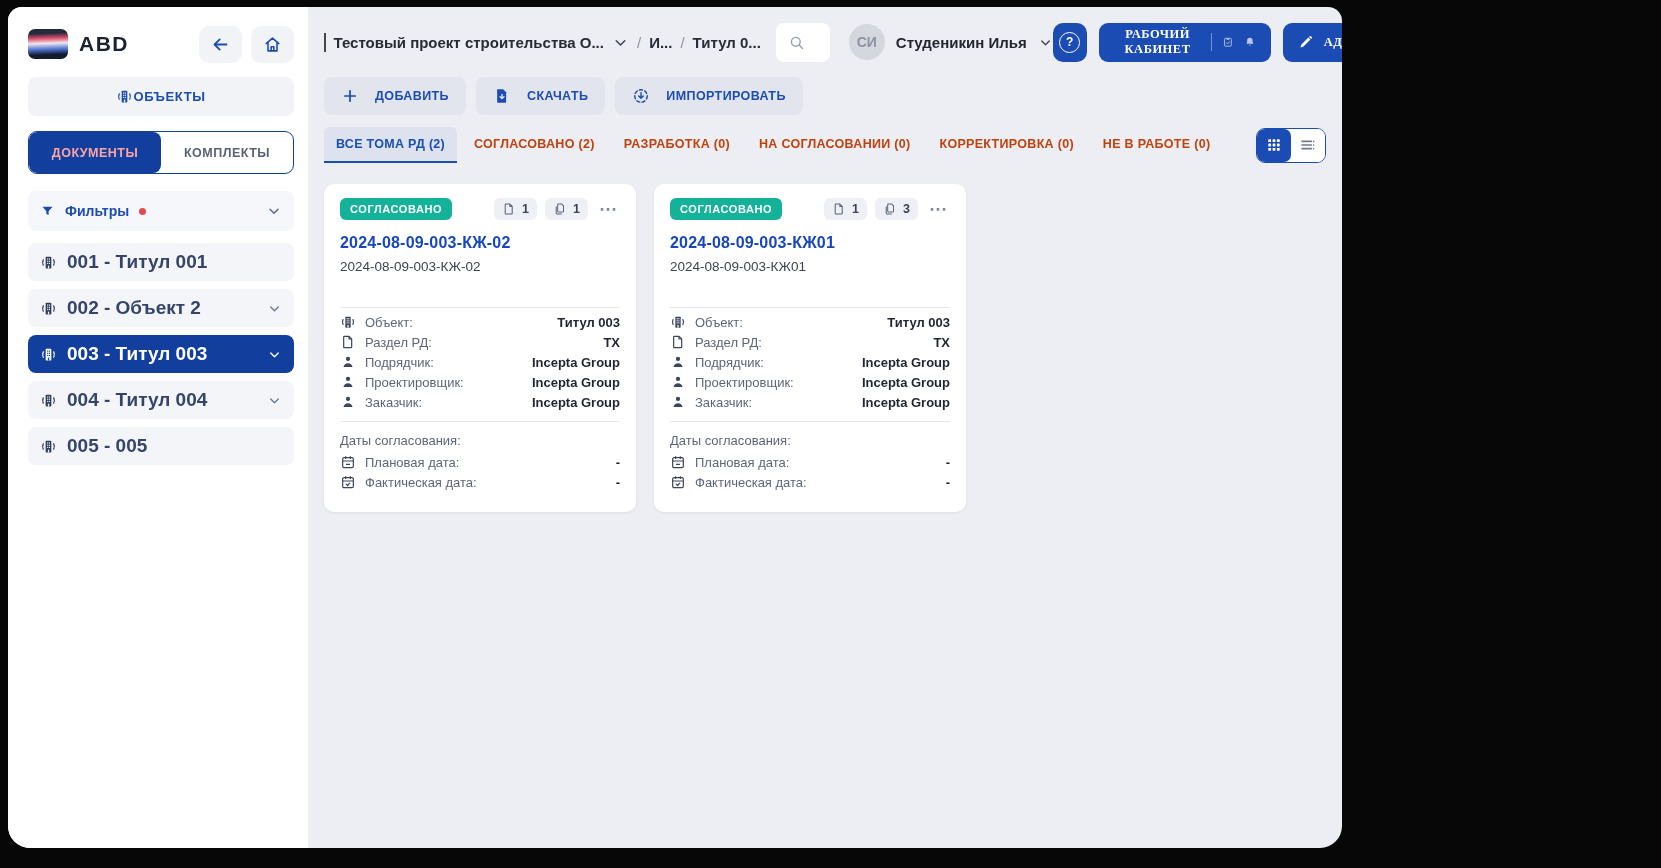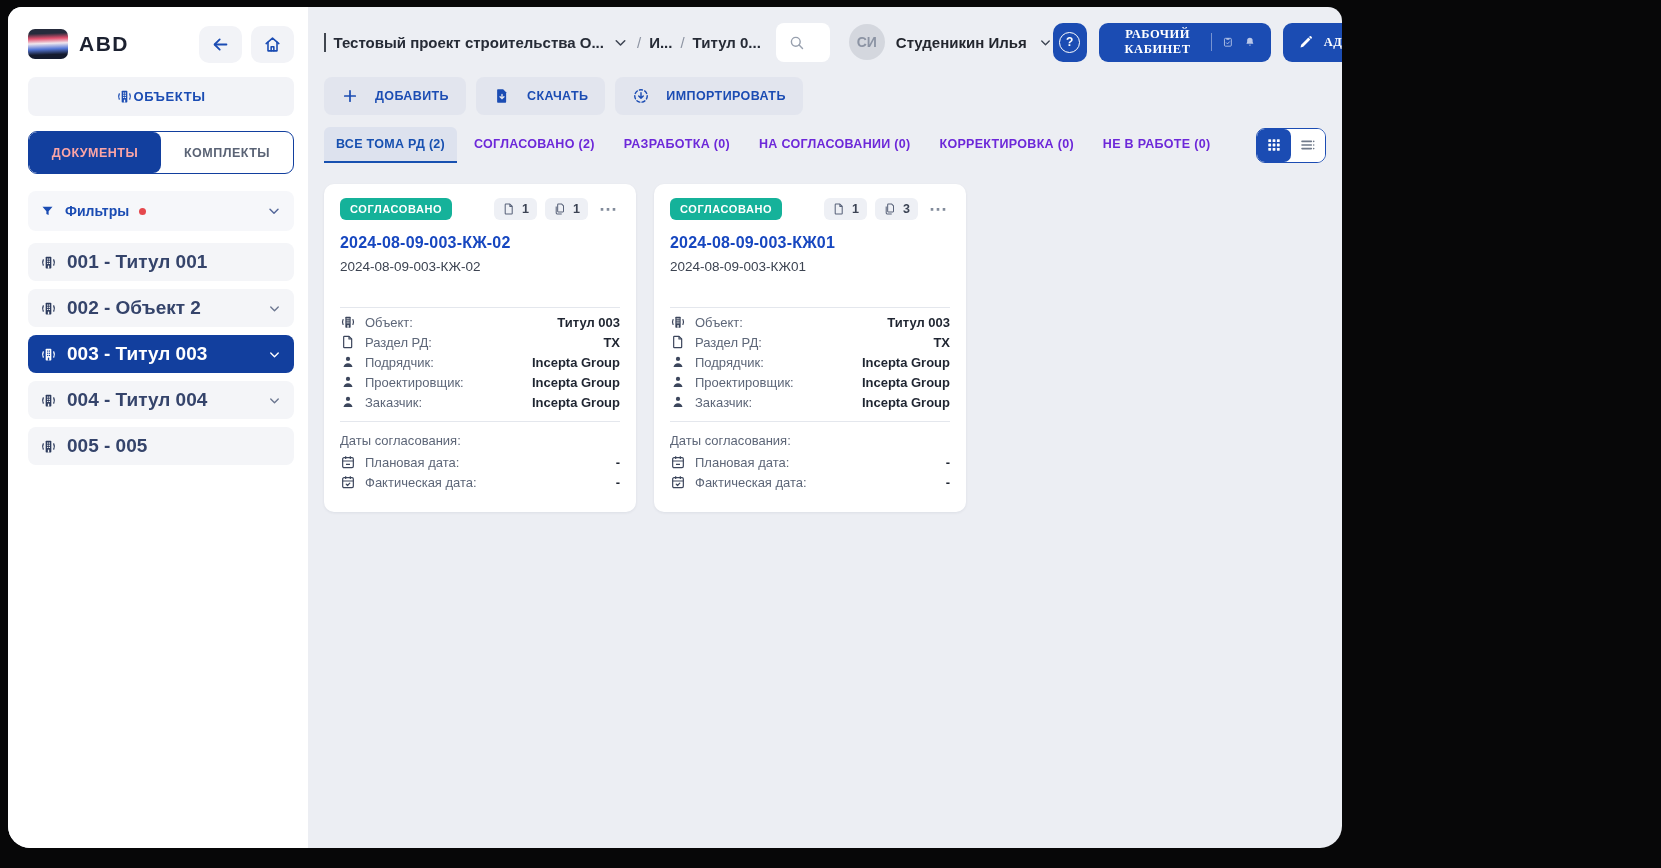--- a/index.html
+++ b/index.html
@@ -73,21 +73,21 @@
   .btn-ic{width:18px;height:18px;color:#bac7e8}
   .btn-ic.white{color:#fff;width:16px;height:16px}
 
   .toolbar{margin-top:13px;display:flex;gap:10px}
   .tool-btn{height:38px;border-radius:8px;background:#e2e5ee;--winfill:#e2e5ee;border:none;cursor:pointer;
             color:#1b4cb3;font-family:inherit;font-size:12.5px;font-weight:bold;letter-spacing:.4px;
             display:flex;align-items:center;gap:16px;padding:0 17px}
   .tool-btn .ic{width:18px;height:18px}
 
   .tabs-row{margin-top:12px;display:flex;align-items:center;gap:5px}
-  .ftab{padding:10px 12px;font-size:12.5px;font-weight:bold;letter-spacing:.3px;color:#6d28d9;
+  .ftab{padding:10px 12px;font-size:12.5px;font-weight:bold;letter-spacing:.3px;color:#c2410c;
         border:none;background:transparent;cursor:pointer;font-family:inherit;
         border-bottom:2.5px solid transparent;white-space:nowrap}
   .ftab.active{color:#1750b0;border-bottom-color:#1750b0;background:rgba(27,76,179,.07);border-radius:6px 6px 0 0}
   .view-toggle{margin-left:auto;display:flex;border:1.5px solid #1b4cb3;border-radius:9px;background:#fff;overflow:hidden}
   .vt-btn{width:34px;height:33px;border:none;cursor:pointer;background:#fff;color:#6f7989;
           display:flex;align-items:center;justify-content:center}
   .vt-btn.active{background:#1b4cb3;color:#fff;border-radius:7px}
   .vt-btn .ic{width:18px;height:18px}
 
   .cards{margin-top:21px;display:flex;gap:18px;align-items:flex-start}

